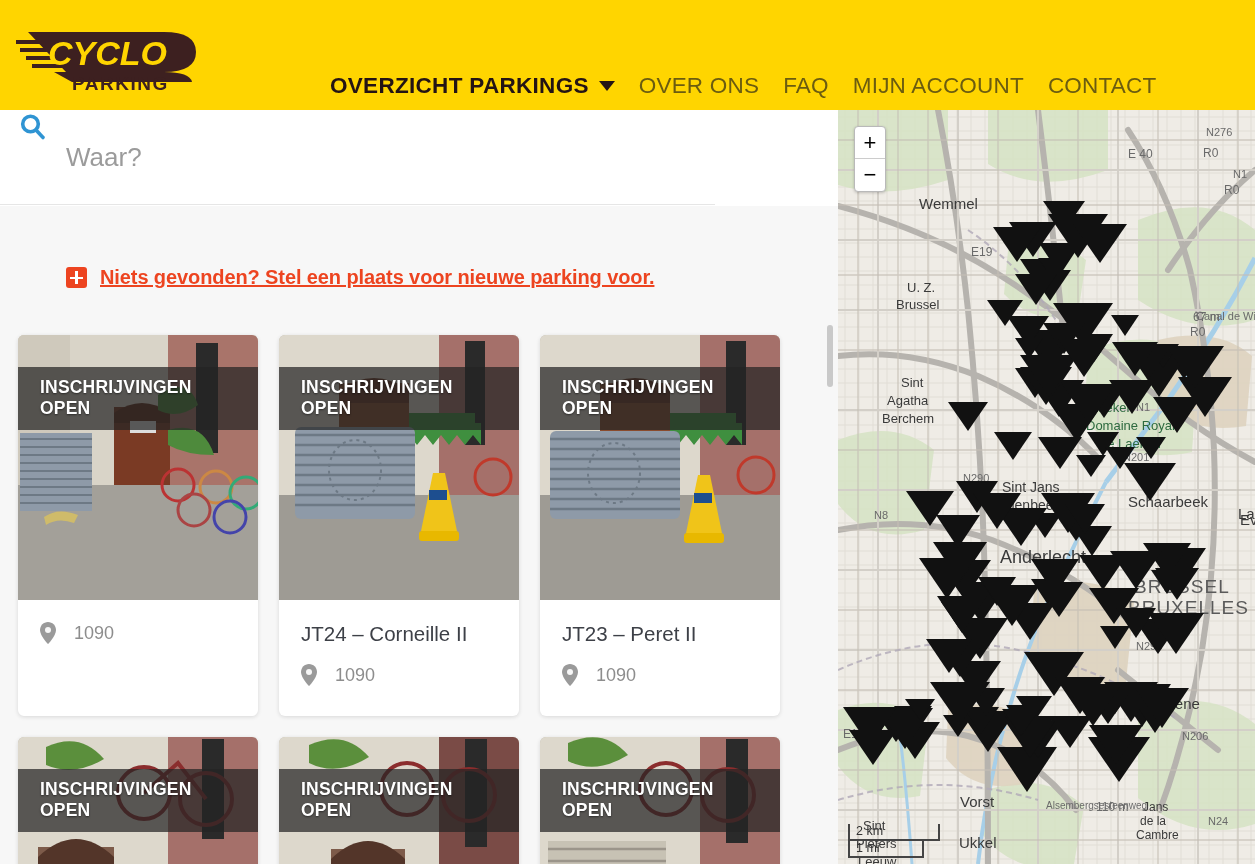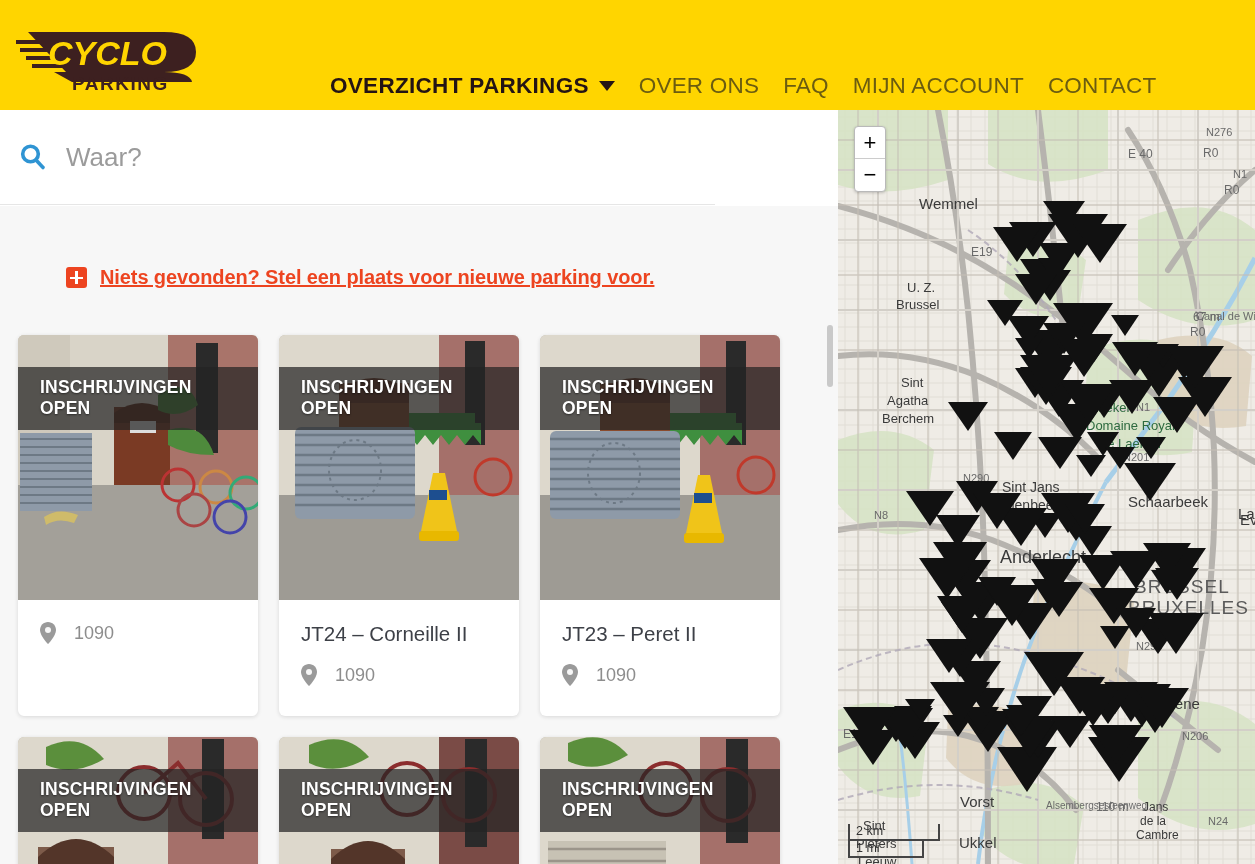--- a/index.html
+++ b/index.html
@@ -48,21 +48,21 @@
     border-right: 8px solid transparent;
     border-top: 10px solid #241414;
   }
 
   
   .searchbar {
     position: absolute; top: 110px; left: 0;
     width: 715px; height: 95px;
     background: #ffffff;
     border-bottom: 1px solid #e6e6e6;
-    display: flex; align-items: center;
+    display: flex; 
   }
   .search-icon {
     margin-left: 16px; margin-right: 16px;
     width: 34px; height: 34px;
     display: flex; align-items: center; justify-content: center;
   }
   .search-input {
     border: none; outline: none;
     font-size: 26px;
     color: #666;

